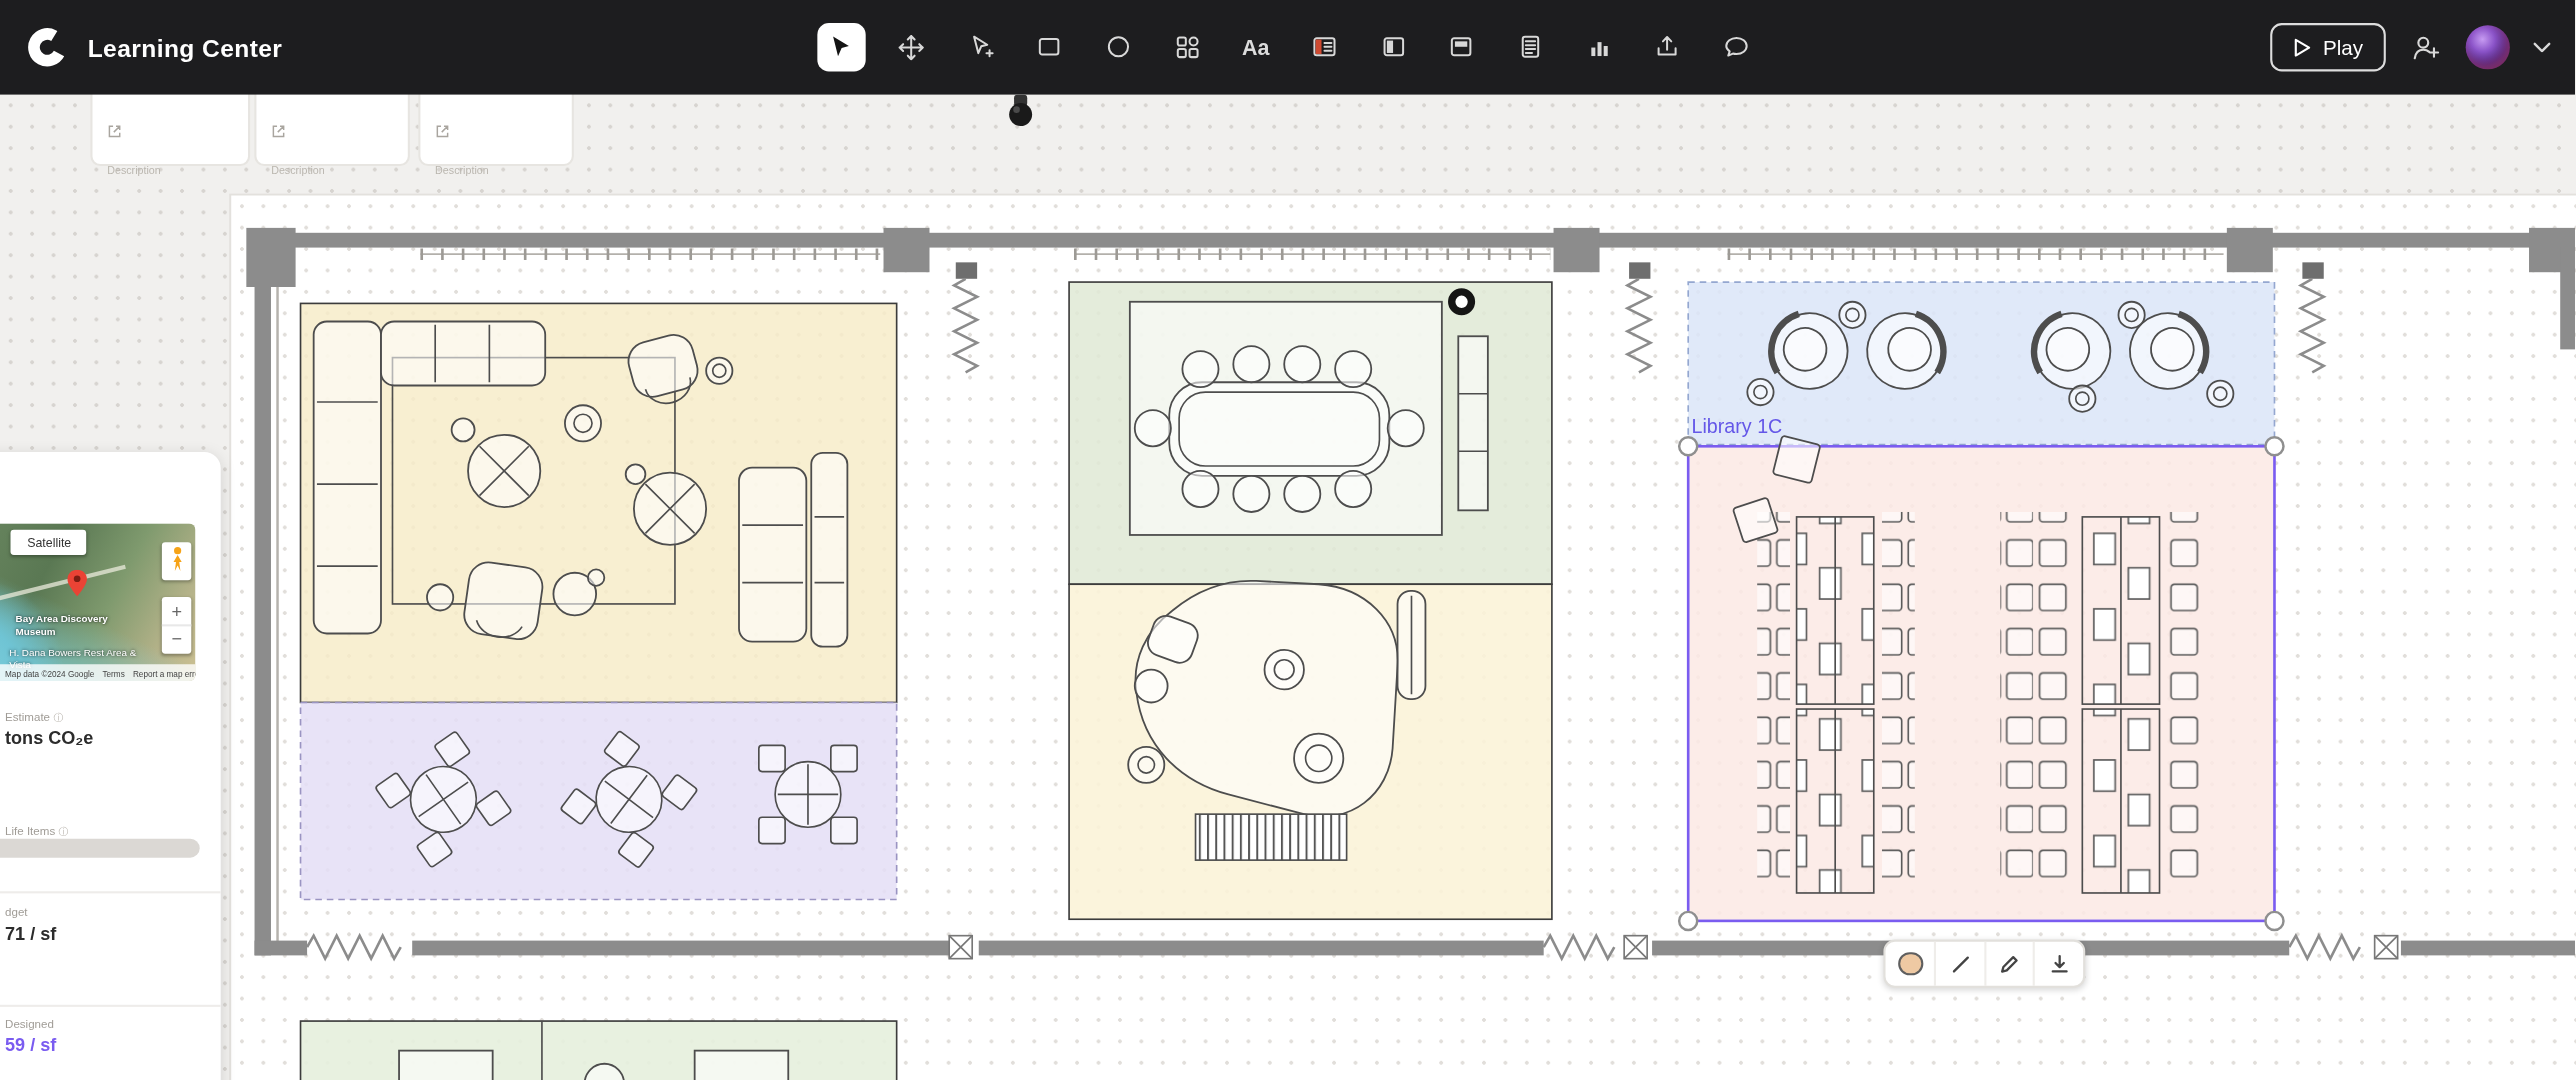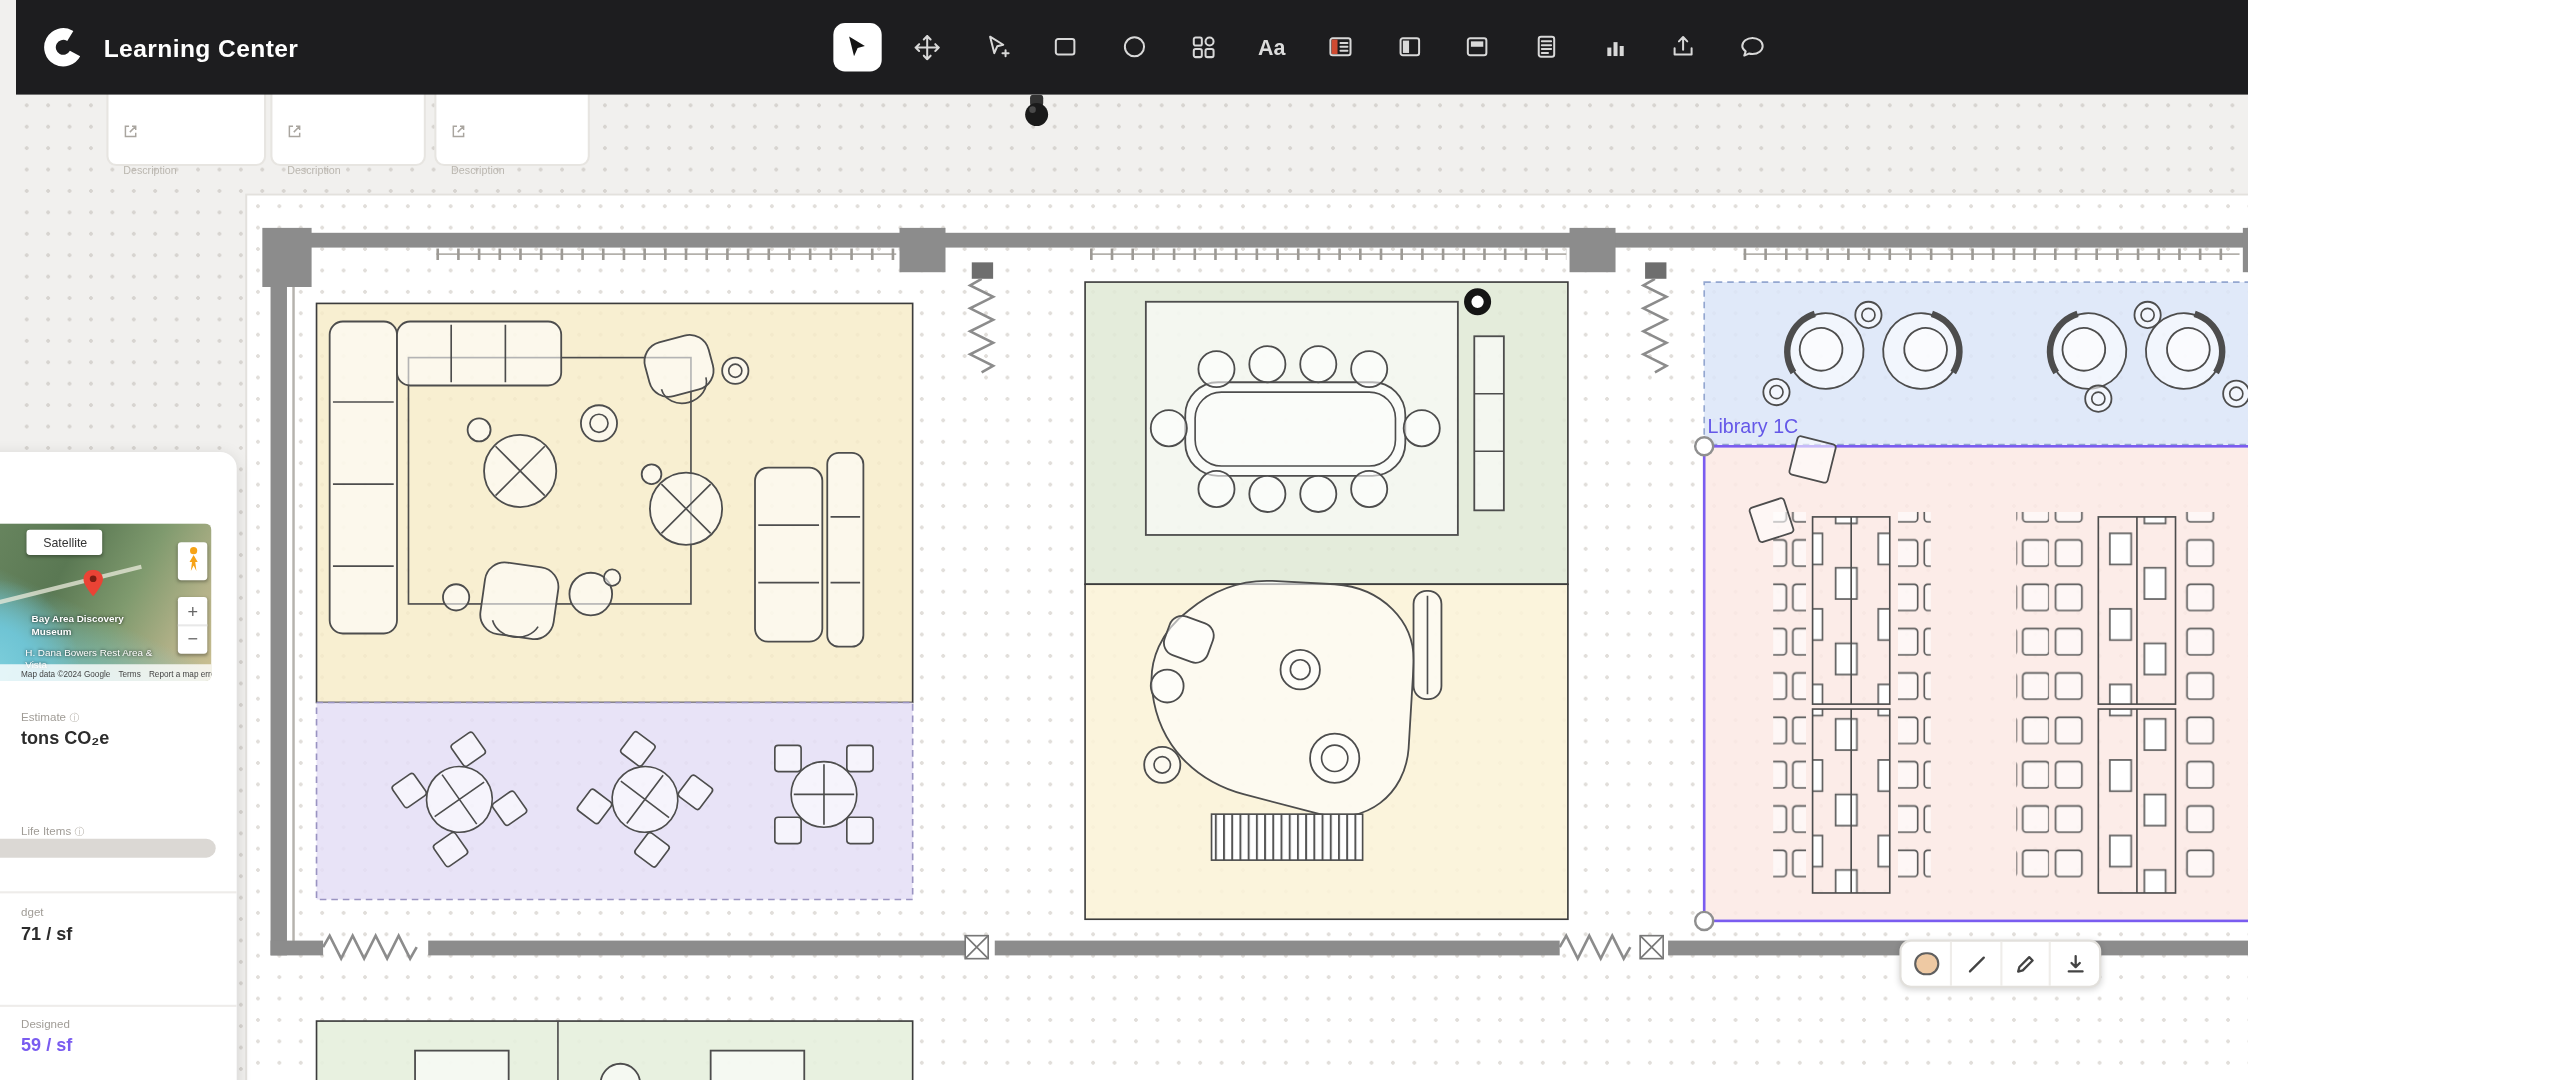--- a/index.html
+++ b/index.html
@@ -1,17 +1,17 @@
 <!DOCTYPE html>
 <html style="font-size:12.5px"><head>
 <meta charset="utf-8">
 <style>
   * { margin:0; padding:0; box-sizing:border-box; }
   body { font-family:"Liberation Sans", sans-serif; background:#fff; }
-  .viewport { width:2248px; height:1080px; overflow:hidden; position:relative; background:#f1f0ee;padding-left:16px; }
+  .viewport { width:2576px; height:1080px; overflow:hidden; position:relative; background:#f1f0ee; }
   .stage { width:1225px; height:514px; transform:scale(2.1020408); transform-origin:0 0; position:relative; background:#f1f0ee; }
 
   
   .topbar { position:absolute; top:0; left:0; right:0; height:45px; background:#1d1d1f; z-index:10;
             display:flex; align-items:center; }
   .tb-left { position:absolute; left:12.5px; display:flex; align-items:center; gap:10.2px; }
   .logo { width:19px; height:19px; display:block; }
   .app-title { color:#fff; font-size:11.7px; font-weight:600; letter-spacing:0.2px; }
   .tools { position:absolute; left:50%; transform:translateX(-50%); display:flex; align-items:center; gap:11.7px; }
   .tool-btn { width:21px; height:21px; display:flex; align-items:center; justify-content:center; border-radius:5.5px; cursor:pointer; }

